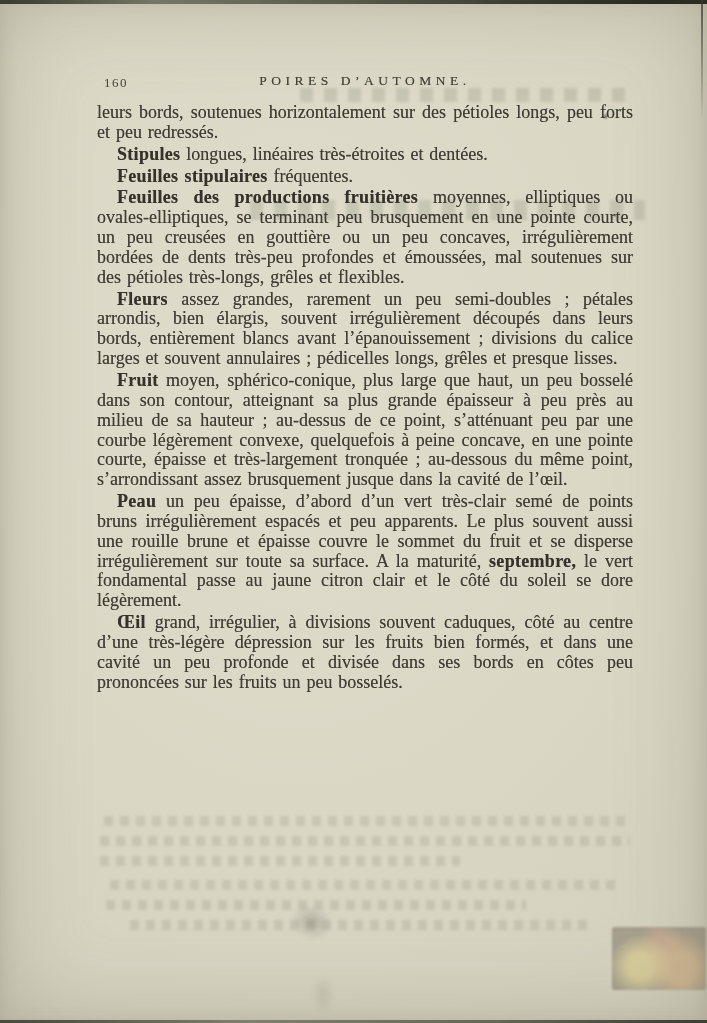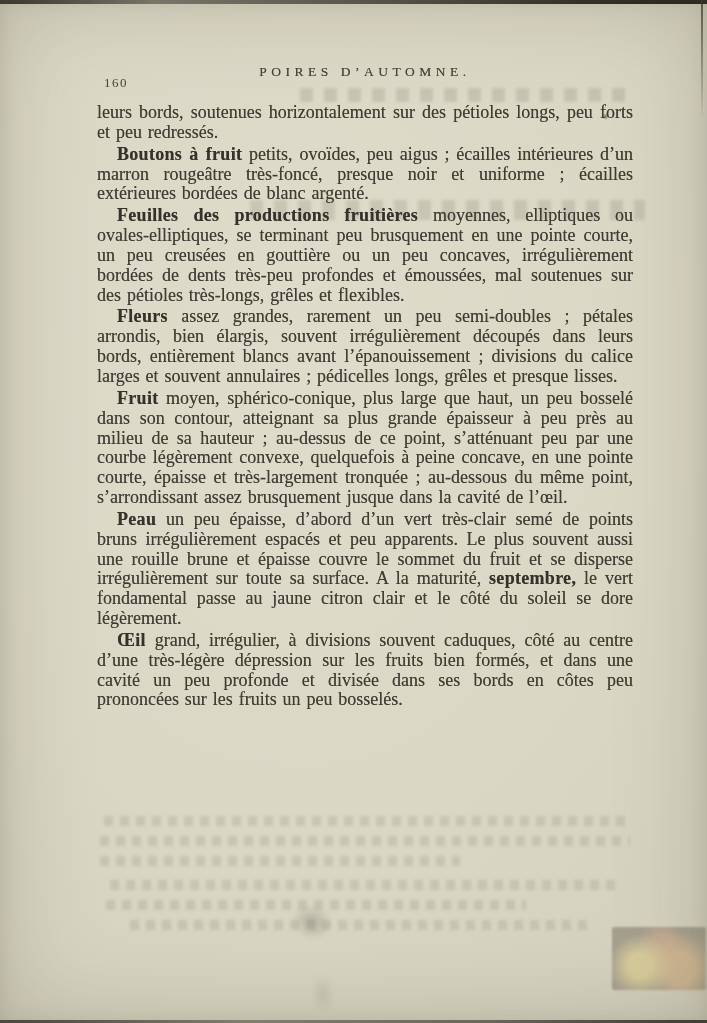--- a/index.html
+++ b/index.html
@@ -35,21 +35,21 @@
   .vignette{
     position:absolute;inset:0;pointer-events:none;
     box-shadow:inset 0 0 90px rgba(110,105,82,.30), inset 0 0 18px rgba(110,105,82,.18);
   }
   
   .page-number{
     position:absolute;left:104px;top:75px;
     font-size:13px;letter-spacing:1.5px;color:#474437;
   }
   .running-title{
-    position:absolute;left:97px;top:64px;width:536px;
+    position:absolute;left:97px;top:73px;width:536px;
     text-align:center;font-size:13.5px;letter-spacing:4.5px;
     color:#45433a;white-space:nowrap;
     text-shadow:0 0 .5px rgba(62,60,50,.55);
   }
   
   .page-body{
     position:absolute;left:97px;top:103px;width:536px;
     font-size:18px;line-height:19.85px;color:#3e3c33;
     text-align:justify;word-spacing:1.4px;
     text-shadow:0 0 .5px rgba(62,60,50,.6);
@@ -107,21 +107,22 @@
   <div class="ghost" style="left:100px;top:856px;width:360px;height:10px;"></div>
   <div class="ghost" style="left:110px;top:880px;width:510px;height:10px;"></div>
   <div class="ghost" style="left:106px;top:900px;width:420px;height:10px;"></div>
   <div class="ghost" style="left:130px;top:920px;width:460px;height:10px;"></div>
 
   <div class="page-number">160</div>
   <div class="running-title">POIRES D’AUTOMNE.</div>
 
   <div class="page-body">
       <p class="para"><span class="seg">leurs bords, soutenues horizontalement sur des pétioles longs, peu forts et peu redressés.</span></p>
-      <p class="para indent"><span class="lead">Boutons à fruit</span><span class="seg"> petits, ovoïdes, peu aigus ; écailles intérieures d’un marron rougeâtre très-foncé, presque noir et uniforme ; écailles extérieures bordées de blanc argenté.</span></p>
+      <p class="para indent"><span class="lead">Stipules</span><span class="seg"> longues, linéaires très-étroites et dentées.</span></p>
+      <p class="para indent"><span class="lead">Feuilles stipulaires</span><span class="seg"> fréquentes.</span></p>
       <p class="para indent"><span class="lead">Feuilles des productions fruitières</span><span class="seg"> moyennes, elliptiques ou ovales-elliptiques, se terminant peu brusquement en une pointe courte, un peu creusées en gouttière ou un peu concaves, irrégulièrement bordées de dents très-peu profondes et émoussées, mal soutenues sur des pétioles très-longs, grêles et flexibles.</span></p>
       <p class="para indent"><span class="lead">Fleurs</span><span class="seg"> assez grandes, rarement un peu semi-doubles ; pétales arrondis, bien élargis, souvent irrégulièrement découpés dans leurs bords, entièrement blancs avant l’épanouissement ; divisions du calice larges et souvent annulaires ; pédicelles longs, grêles et presque lisses.</span></p>
       <p class="para indent"><span class="lead">Fruit</span><span class="seg"> moyen, sphérico-conique, plus large que haut, un peu bosselé dans son contour, atteignant sa plus grande épaisseur à peu près au milieu de sa hauteur ; au-dessus de ce point, s’atténuant peu par une courbe légèrement convexe, quelquefois à peine concave, en une pointe courte, épaisse et très-largement tronquée ; au-dessous du même point, s’arrondissant assez brusquement jusque dans la cavité de l’œil.</span></p>
       <p class="para indent"><span class="lead">Peau</span><span class="seg"> un peu épaisse, d’abord d’un vert très-clair semé de points bruns irrégulièrement espacés et peu apparents. Le plus souvent aussi une rouille brune et épaisse couvre le sommet du fruit et se disperse irrégulièrement sur toute sa surface. A la maturité, </span><span class="lead">septembre,</span><span class="seg"> le vert fondamental passe au jaune citron clair et le côté du soleil se dore légèrement.</span></p>
       <p class="para indent"><span class="lead">Œil</span><span class="seg"> grand, irrégulier, à divisions souvent caduques, côté au centre d’une très-légère dépression sur les fruits bien formés, et dans une cavité un peu profonde et divisée dans ses bords en côtes peu prononcées sur les fruits un peu bosselés.</span></p>
     </div>
 
   <div class="ink-speck"></div>
   <div class="smudge1"></div>
   <div class="smudge2"></div>

